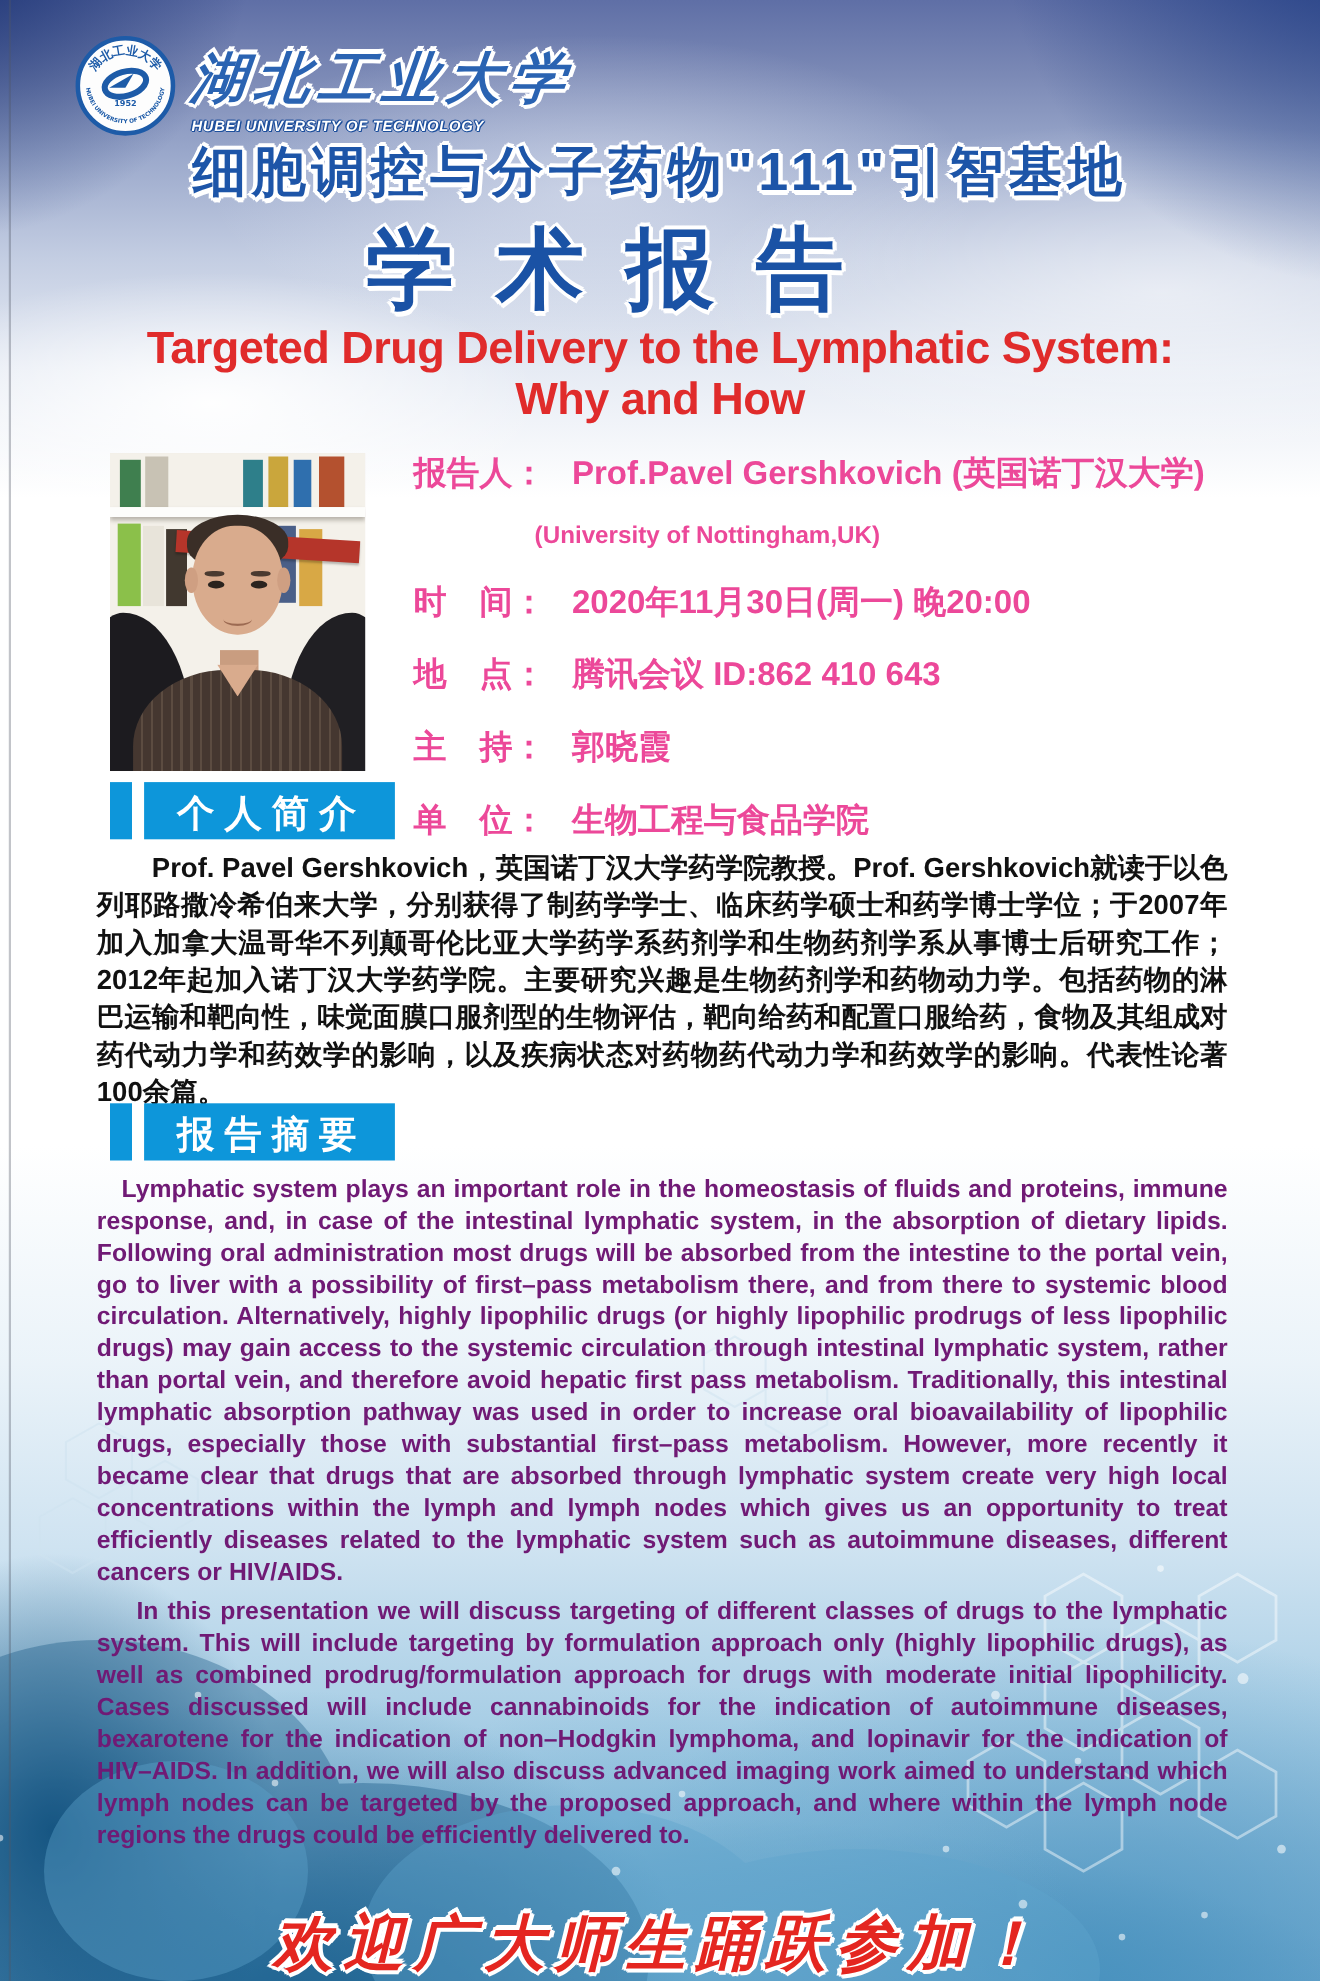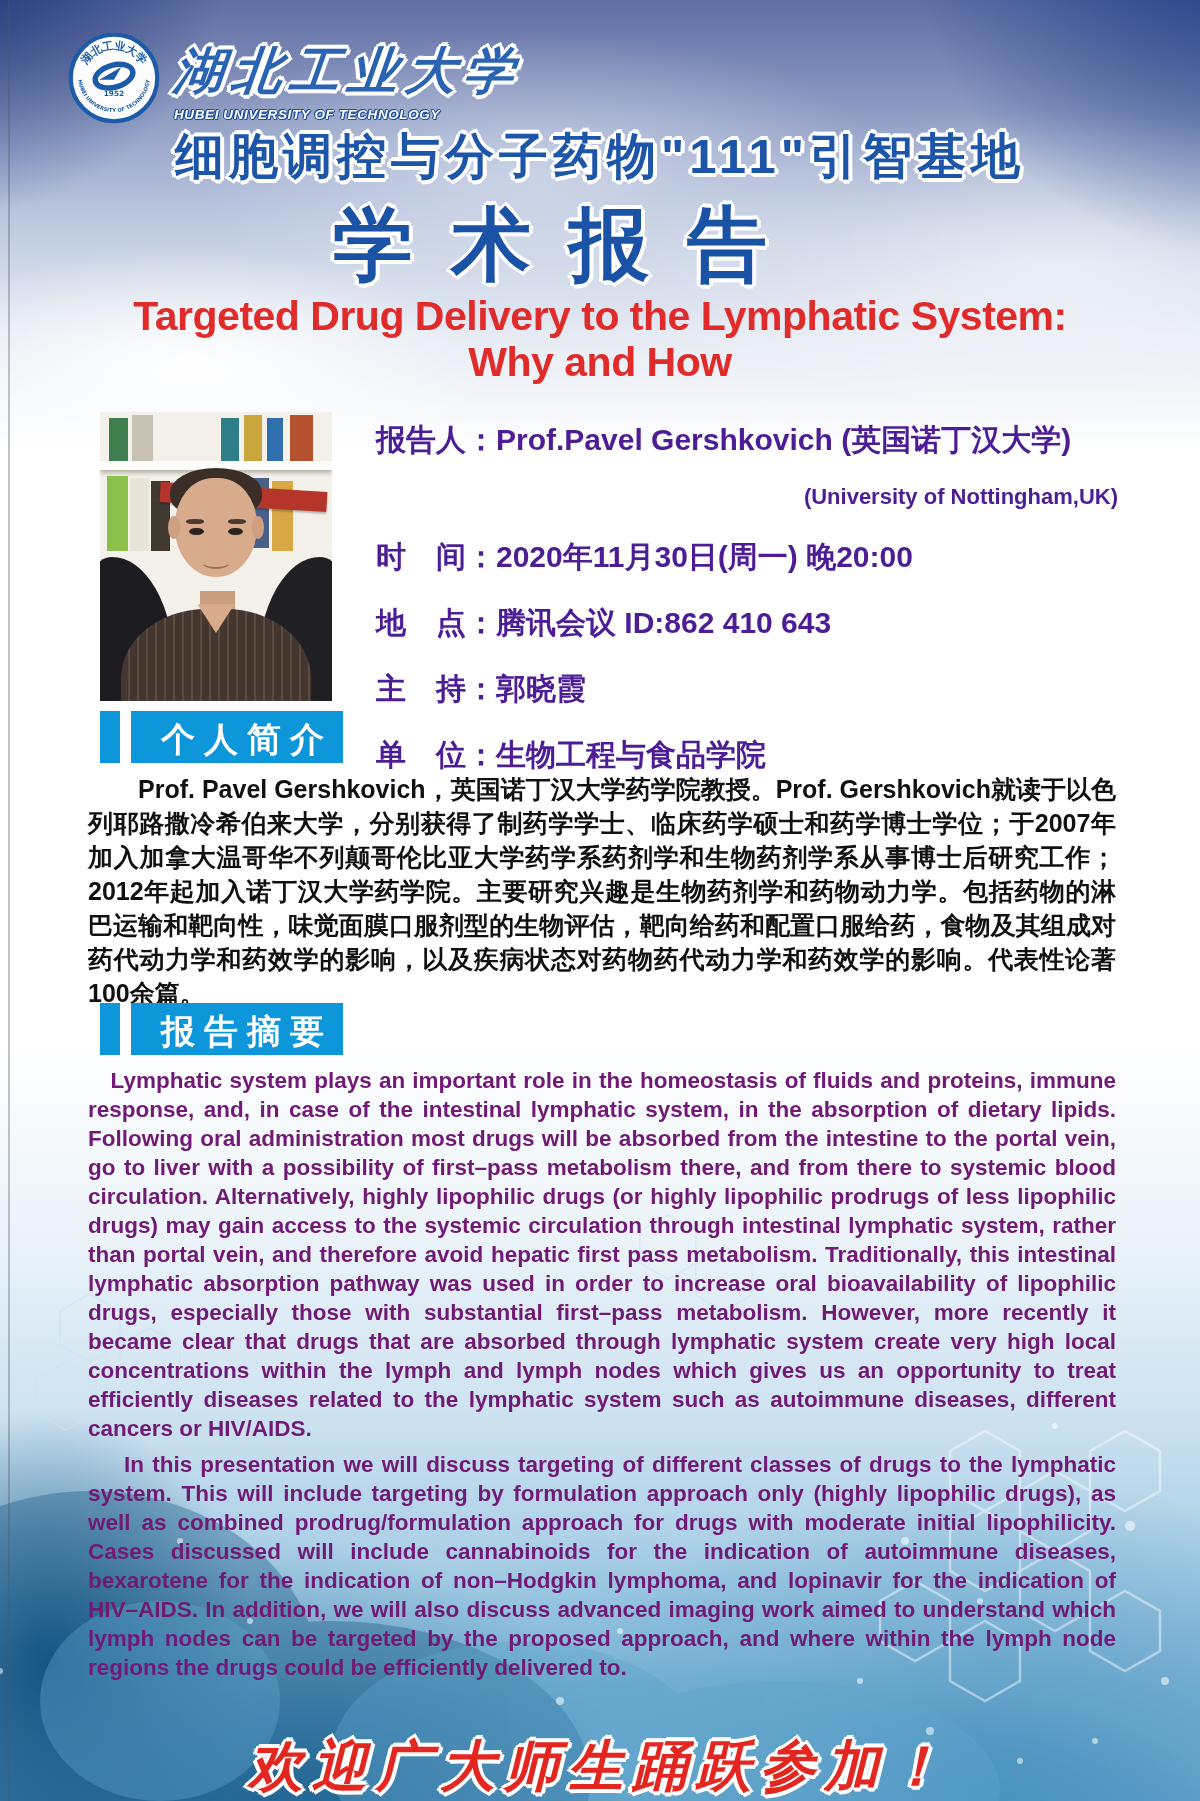--- a/index.html
+++ b/index.html
@@ -86,32 +86,32 @@
   .ph-brow { position:absolute; top:37%; width:8%; height:1.8%; background:#4a3a30; border-radius:40%; }
   .ph-mouth { position:absolute; top:50.5%; left:44.5%; width:11%; height:4%; border-bottom:2.5px solid #9c6a52; border-radius:0 0 50% 50%; }
   .ph-shirt {
     position:absolute; bottom:0; left:9%; width:82%; height:32%;
     background:repeating-linear-gradient(90deg,#453730 0 7px,#5c4c41 7px 9px);
     border-radius:45% 45% 0 0 / 75% 75% 0 0;
   }
   .ph-collar { position:absolute; bottom:23.5%; left:42%; width:16%; height:10%; background:#d9ab8d; clip-path:polygon(0 0,100% 0,50% 100%); }
 
   
-  .info { position:absolute; left:376px; top:420px; width:742px; color:#4c1d95;text-align:right; }
+  .info { position:absolute; left:376px; top:410px; width:742px; color:#ec4899; }
   .info-line { display:flex; font-size:30px; font-weight:bold; margin-bottom:25px; align-items:baseline; }
   .info-line .lab { flex:0 0 auto; white-space:pre; }
-  .info-line .val { white-space:pre; }
+  .info-line .val { white-space:pre;margin-left:24px; }
   .info-affil { font-size:22px; font-weight:bold; margin:-2px 0 27px 110px; }
 
   
   .badge { position:absolute; left:100px; display:flex; align-items:stretch; height:52px; }
   .badge .bar { width:20px; background:#0d96da; margin-right:11px; }
   .badge .tag {
     background:#0d96da; color:#fff; font-size:34px; font-weight:bold; letter-spacing:9px;
-    padding:6px 10px 0 30px; display:flex; align-items:center;
+    padding:6px 26px 0 30px; display:flex; align-items:center;
   }
   .badge-bio { top:711px; }
   .badge-abs { top:1003px;border-radius:11px; }
 
   
   .bio-text {
     position:absolute; left:88px; top:772px; width:1028px;
     font-size:25px; font-weight:bold; line-height:34px; color:#111;
     text-align:justify; text-indent:2em;
   }

